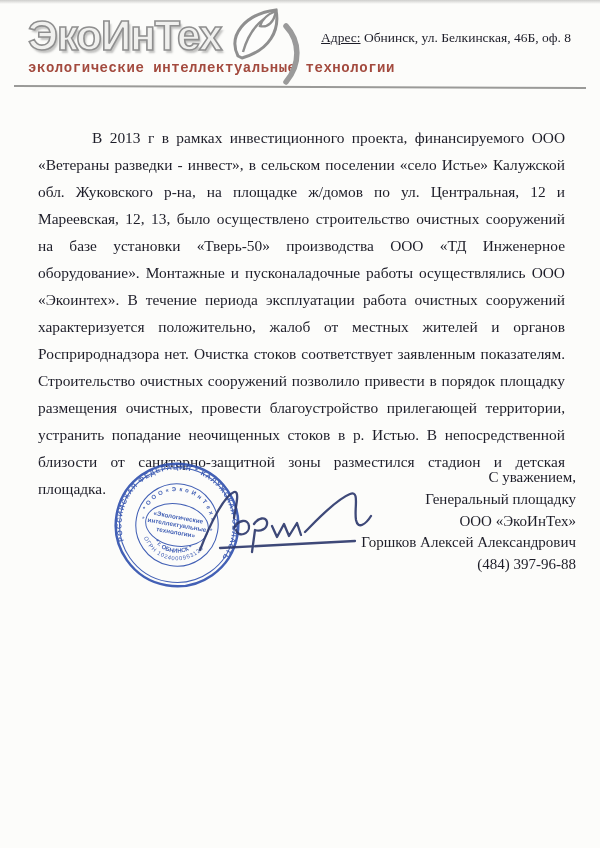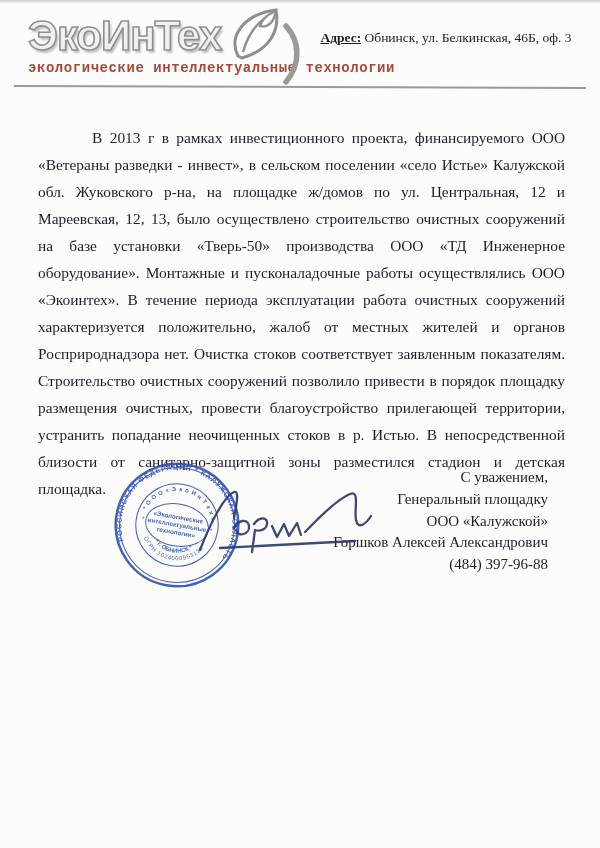--- a/index.html
+++ b/index.html
@@ -32,38 +32,38 @@
     font-family: Liberation Mono, monospace;
     font-weight: 700; font-size: 14px; letter-spacing: .55px;
     color: #a34a3e; margin-top: 2px; white-space: nowrap; text-align: right;
   }
   .leaf-svg { position: absolute; left: 224px; top: 6px; }
 
   .contact {
     position: absolute; left: 302px; top: 28px; width: 288px;
     font-size: 13.5px; line-height: 19px; text-align: center;
   }
-  .contact .lbl { font-weight: bold; text-decoration: underline; }
+  .contact .lbl { font-weight: normal; text-decoration: underline; }
 
   .divider {
     position: absolute; left: 14px; top: 86px; width: 572px; height: 2px;
     background: #9a9a98; transform: rotate(0.2deg);
   }
 
   
   .body-par {
     position: absolute; left: 38px; top: 124px; width: 527px;
     font-size: 15.4px; line-height: 27px;
     text-align: justify; text-indent: 54px;
     margin: 0;
   }
 
   
   .sig-block {
-    position: absolute; left: 268px; top: 467px; width: 280px;
+    position: absolute; left: 296px; top: 467px; width: 280px;
     text-align: right; font-size: 15px; line-height: 21.8px;
   }
 
   
   .stamp-svg {
     position: absolute; left: 110px; top: 458px;
     transform: rotate(10deg);
     opacity: .9;
   }
   .stamp-svg text {
@@ -86,35 +86,35 @@
     <svg class="leaf-svg" width="78" height="82" viewBox="0 0 78 82">
       <path d="M14 50 C 4 30 20 8 52 4 C 56 24 46 44 18 52 Z" fill="#fdfdfc" stroke="#8f8f8f" stroke-width="3"></path>
       <path d="M50 7 C 34 14 24 28 19 46" fill="none" stroke="#8f8f8f" stroke-width="2.4"></path>
       <path d="M52 5 C 44 8 38 14 36 20 C 44 22 50 16 52 5 Z" fill="#fdfdfc" stroke="#8f8f8f" stroke-width="2.4"></path>
       <path d="M62 20 C 76 35 77 58 62 76" fill="none" stroke="#9a9a9a" stroke-width="5.5" stroke-linecap="round"></path>
     </svg>
 
     <div class="contact">
       <div>
         <span class="lbl">Адрес:</span>
-        <span>Обнинск, ул. Белкинская, 46Б, оф. 3</span>
+        <span>Обнинск, ул. Белкинская, 46Б, оф. 8</span>
       </div>
     </div>
   </header>
 
   <div class="divider"></div>
 
   <main>
     <p class="body-par">В 2013 г в рамках инвестиционного проекта, финансируемого ООО «Ветераны разведки - инвест», в сельском поселении «село Истье» Калужской обл. Жуковского р-на, на площадке ж/домов по ул. Центральная, 12 и Мареевская, 12, 13, было осуществлено строительство очистных сооружений на базе установки «Тверь-50» производства ООО «ТД Инженерное оборудование». Монтажные и пусконаладочные работы осуществлялись ООО «Экоинтех». В течение периода эксплуатации работа очистных сооружений характеризуется положительно, жалоб от местных жителей и органов Росприроднадзора нет. Очистка стоков соответствует заявленным показателям. Строительство очистных сооружений позволило привести в порядок площадку размещения очистных, провести благоустройство прилегающей территории, устранить попадание неочищенных стоков в р. Истью. В непосредственной близости от санитарно-защитной зоны разместился стадион и детская площадка.</p>
   </main>
 
   <div class="sig-block">
     <div>С уважением,</div>
     <div>Генеральный площадку</div>
-    <div>ООО «Калужской»</div>
+    <div>ООО «ЭкоИнТех»</div>
     <div>Горшков Алексей Александрович</div>
     <div>(484) 397-96-88</div>
   </div>
 
   <svg class="stamp-svg" width="134" height="134" viewBox="0 0 140 140">
     <defs>
       <path id="pOuter" d="M 20.8 100.7 A 58 58 0 1 1 119.2 100.7"></path>
       <path id="pInnerTop" d="M 34.1 73.1 A 36 36 0 1 1 105.9 73.1"></path>
       <path id="pOgrn" d="M 34.3 79.6 A 37 37 0 0 0 105.7 79.6"></path>
       <path id="pCity" d="M 46.2 86.6 A 29 29 0 0 0 93.8 86.6"></path>

